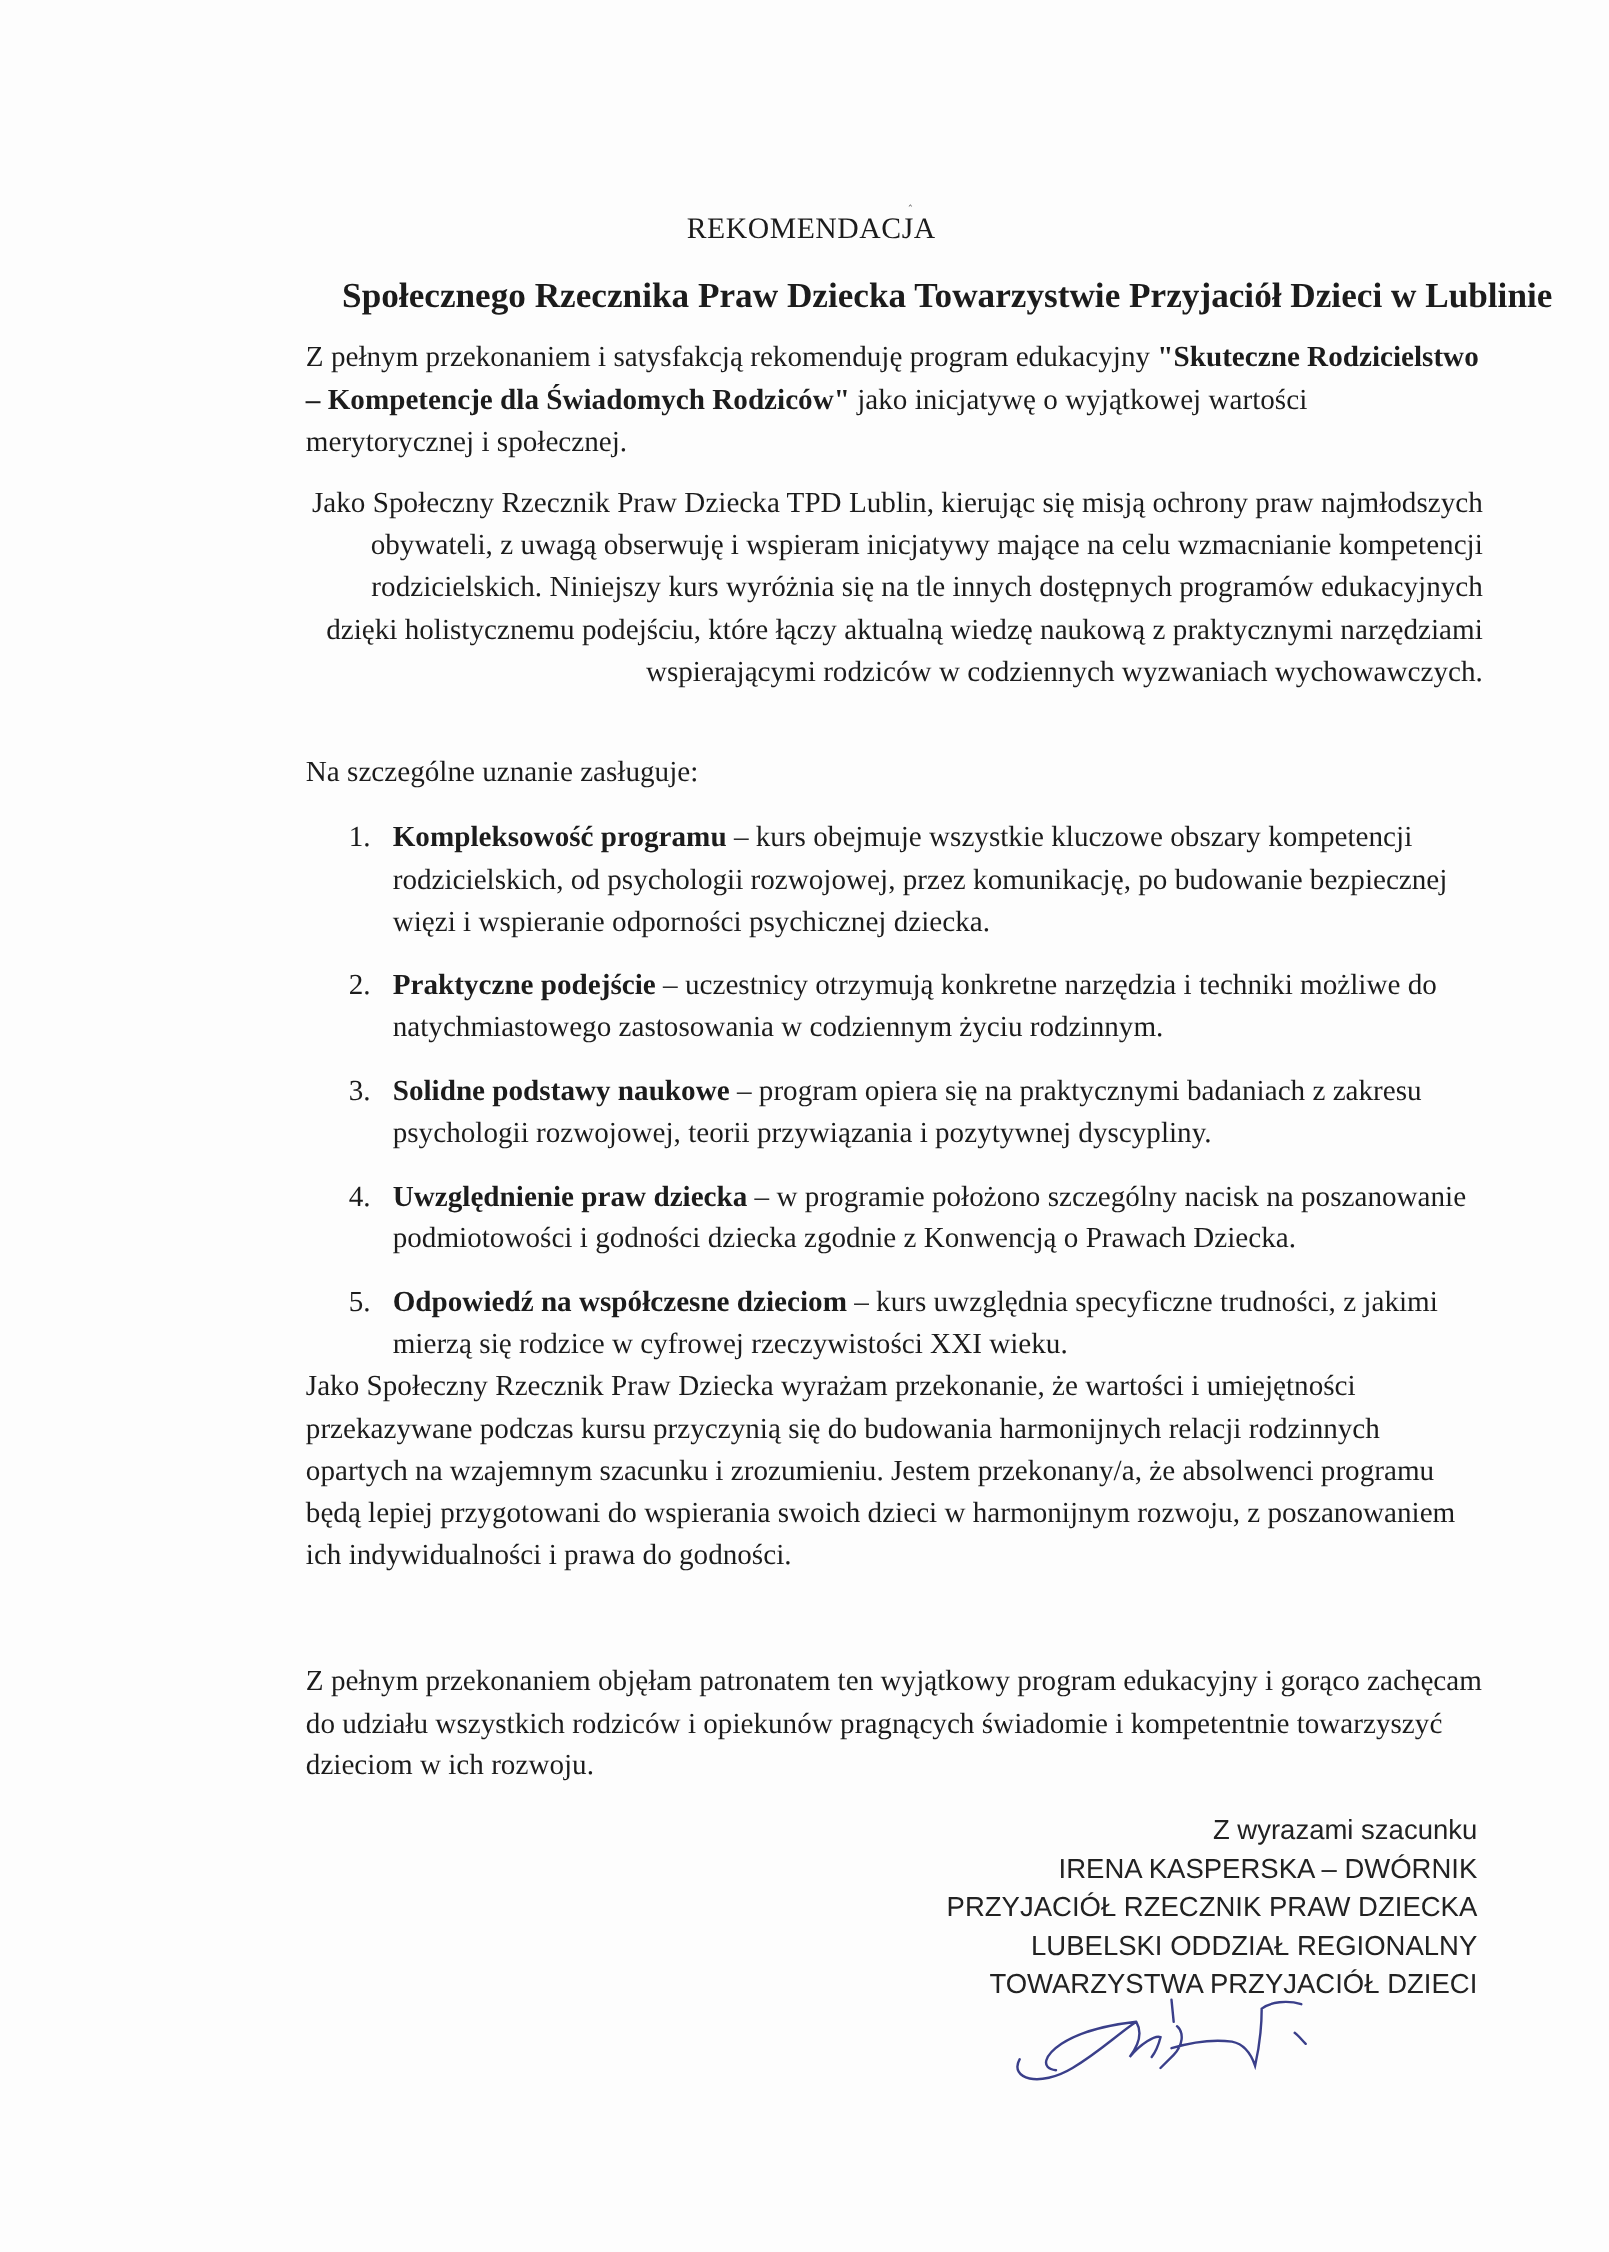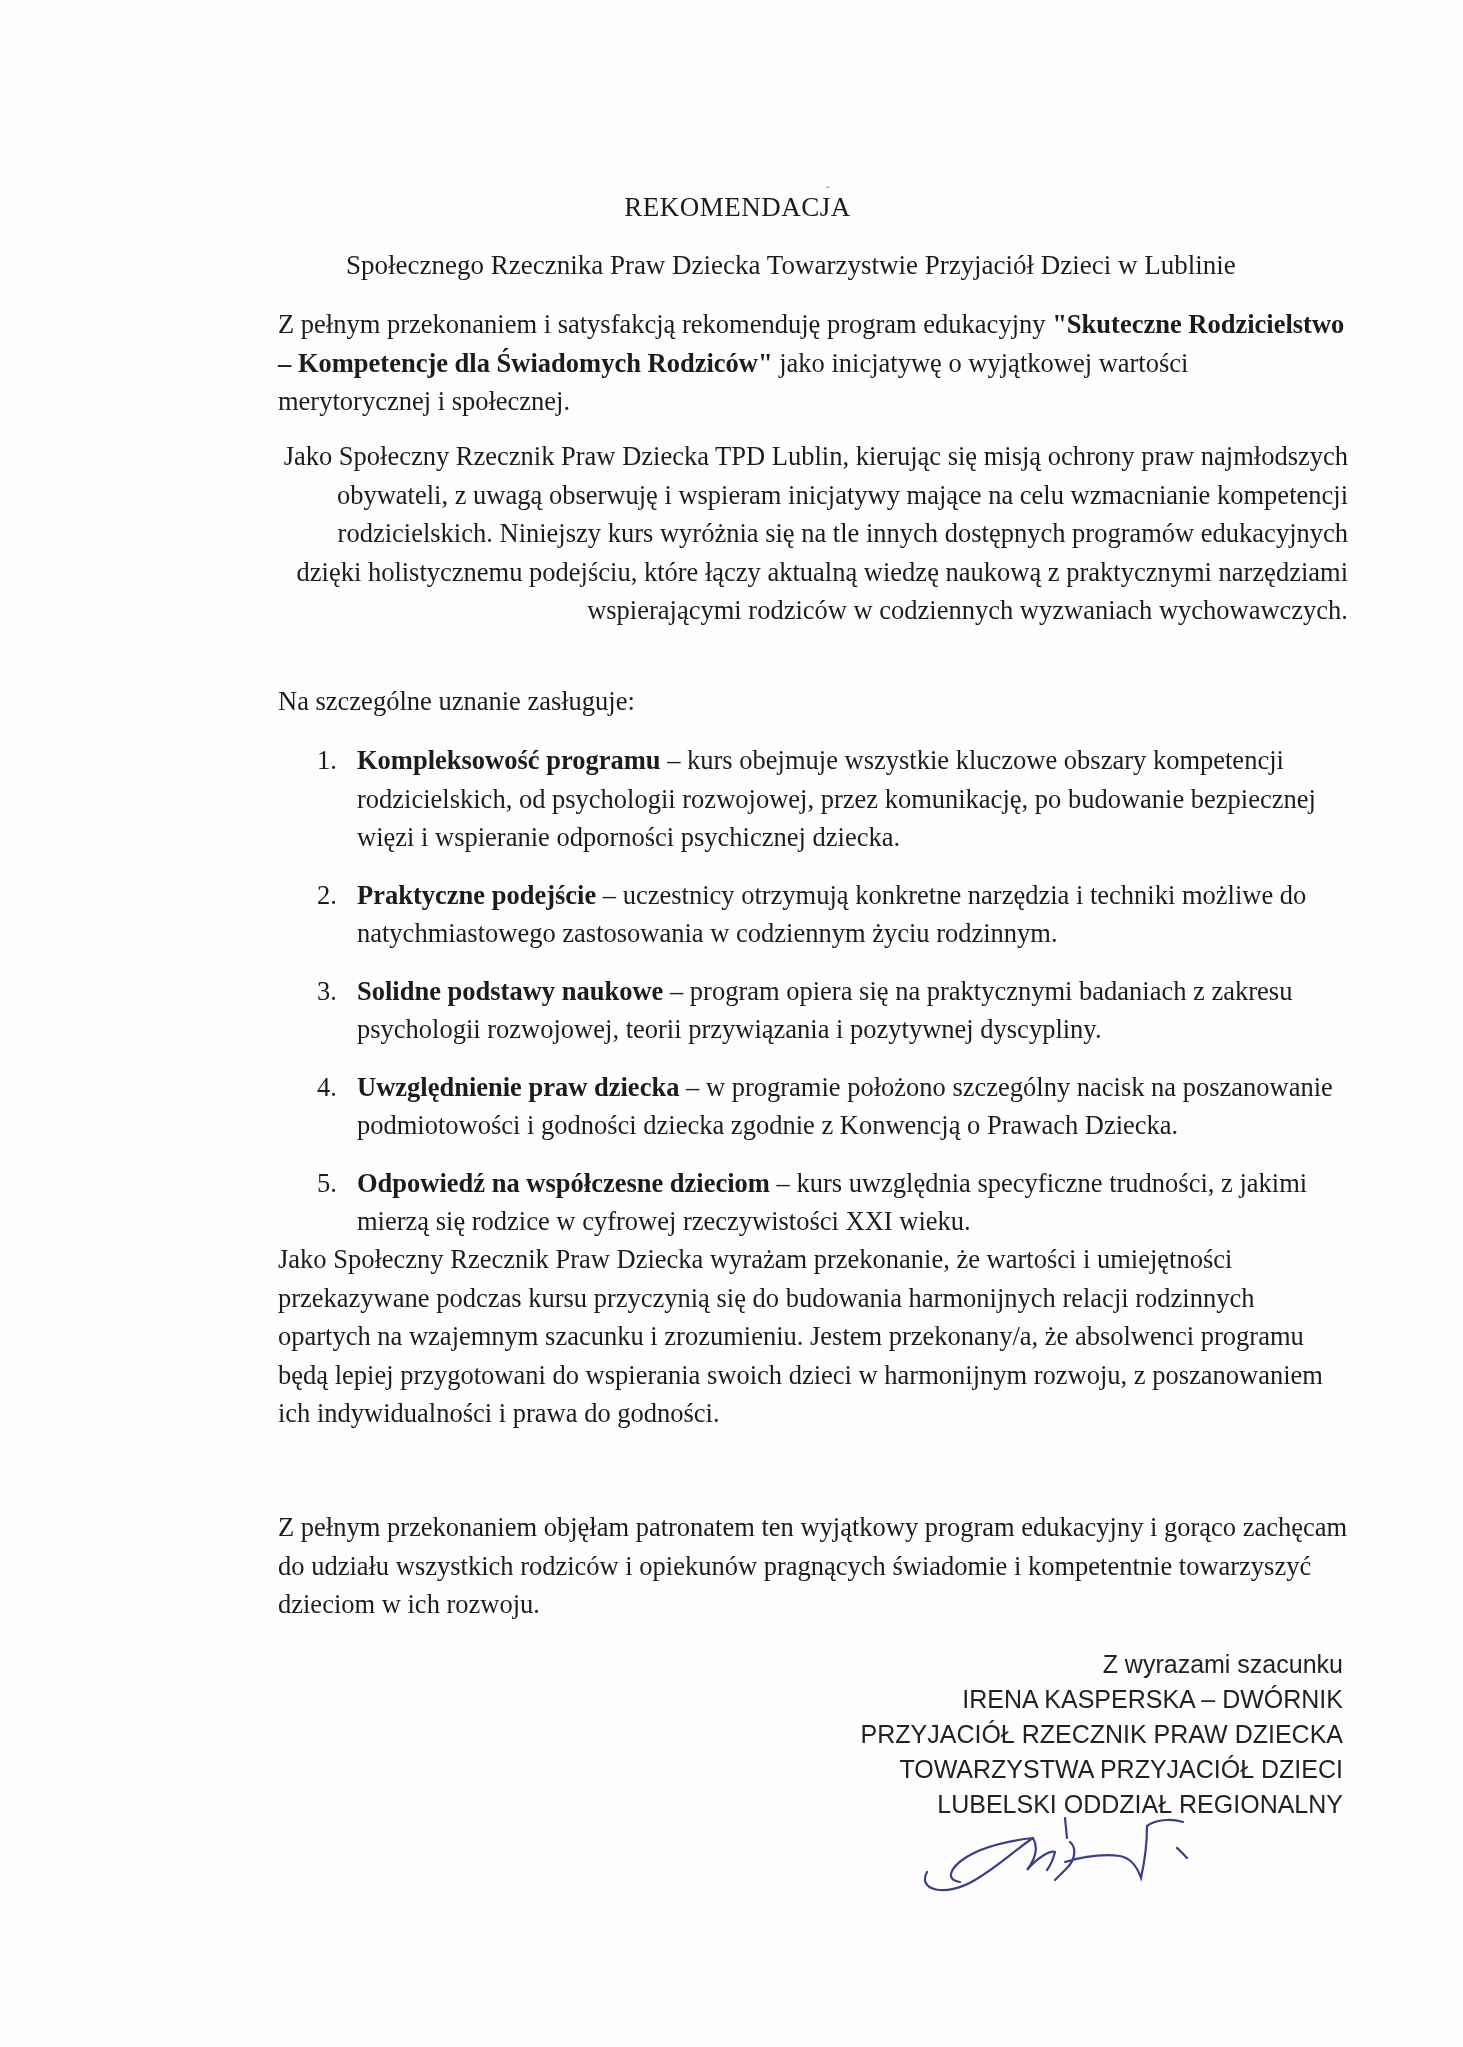--- a/index.html
+++ b/index.html
@@ -9,22 +9,22 @@
     background: #fdfdfd;
     font-family: "Liberation Serif", "DejaVu Serif", serif;
     color: #1c1c1c;
   }
   .title {
     position: absolute; left: 0; width: 100%; top: 192px;
     text-align: center; font-size: 27px; letter-spacing: 0.5px;
     padding-left: 12px; box-sizing: border-box;
   }
   .subtitle {
-    position: absolute; left: 346px; top: 250px;
-    font-size: 27px; font-weight: normal; white-space: nowrap;
+    position: absolute; left: 311px; top: 250px;
+    font-size: 32px; font-weight: bold; white-space: nowrap;
   }
   .para {
     position: absolute; left: 278px; width: 1070px;
     font-size: 26.5px; line-height: 38.5px;
   }
   .para b { font-weight: bold; }
   .p1 { top: 305px; }
   .p2 { top: 437px; text-align: right; }
   .p3 { top: 682px; }
   .list { position: absolute; left: 305px; width: 1050px; top: 741px; margin: 0; padding: 0; list-style: none; }
@@ -64,20 +64,20 @@
     <li><span class="num">5.</span><span class="lead">Odpowiedź na współczesne dzieciom</span><span> – kurs uwzględnia specyficzne trudności, z jakimi mierzą się rodzice w cyfrowej rzeczywistości XXI wieku.</span></li>
   </ol>
 
   <div class="para p4">Jako Społeczny Rzecznik Praw Dziecka wyrażam przekonanie, że wartości i umiejętności przekazywane podczas kursu przyczynią się do budowania harmonijnych relacji rodzinnych opartych na wzajemnym szacunku i zrozumieniu. Jestem przekonany/a, że absolwenci programu będą lepiej przygotowani do wspierania swoich dzieci w harmonijnym rozwoju, z poszanowaniem ich indywidualności i prawa do godności.</div>
   <div class="para p5">Z pełnym przekonaniem objęłam patronatem ten wyjątkowy program edukacyjny i gorąco zachęcam do udziału wszystkich rodziców i opiekunów pragnących świadomie i kompetentnie towarzyszyć dzieciom w ich rozwoju.</div>
 
   <div class="closing">
     <div>Z wyrazami szacunku</div>
     <div>IRENA KASPERSKA – DWÓRNIK</div>
     <div>PRZYJACIÓŁ RZECZNIK PRAW DZIECKA</div>
+    <div>LUBELSKI ODDZIAŁ REGIONALNY</div>
     <div>TOWARZYSTWA PRZYJACIÓŁ DZIECI</div>
-    <div>LUBELSKI ODDZIAŁ REGIONALNY</div>
   </div>
 
   <svg class="signature" viewBox="0 0 320 90">
     <path id="sig-path" fill="none" stroke-width="2.2" stroke-linecap="round" d="M12,62 C2,80 30,88 60,70 C85,55 100,40 118,28 C100,30 70,35 50,48 C35,58 30,70 45,72 M118,28 C125,40 118,52 112,60 C122,48 135,40 140,42 C138,50 135,56 132,60 M150,8 L152,28 M155,32 C162,38 160,50 152,58 L140,70 M150,52 C170,46 190,44 205,46 C215,48 222,56 226,68 C230,50 232,30 232,16 C240,10 255,8 268,12 M262,38 C265,40 268,44 272,48" stroke="#3a3f8a"></path>
   </svg>
 </div>
 
 </body></html>

